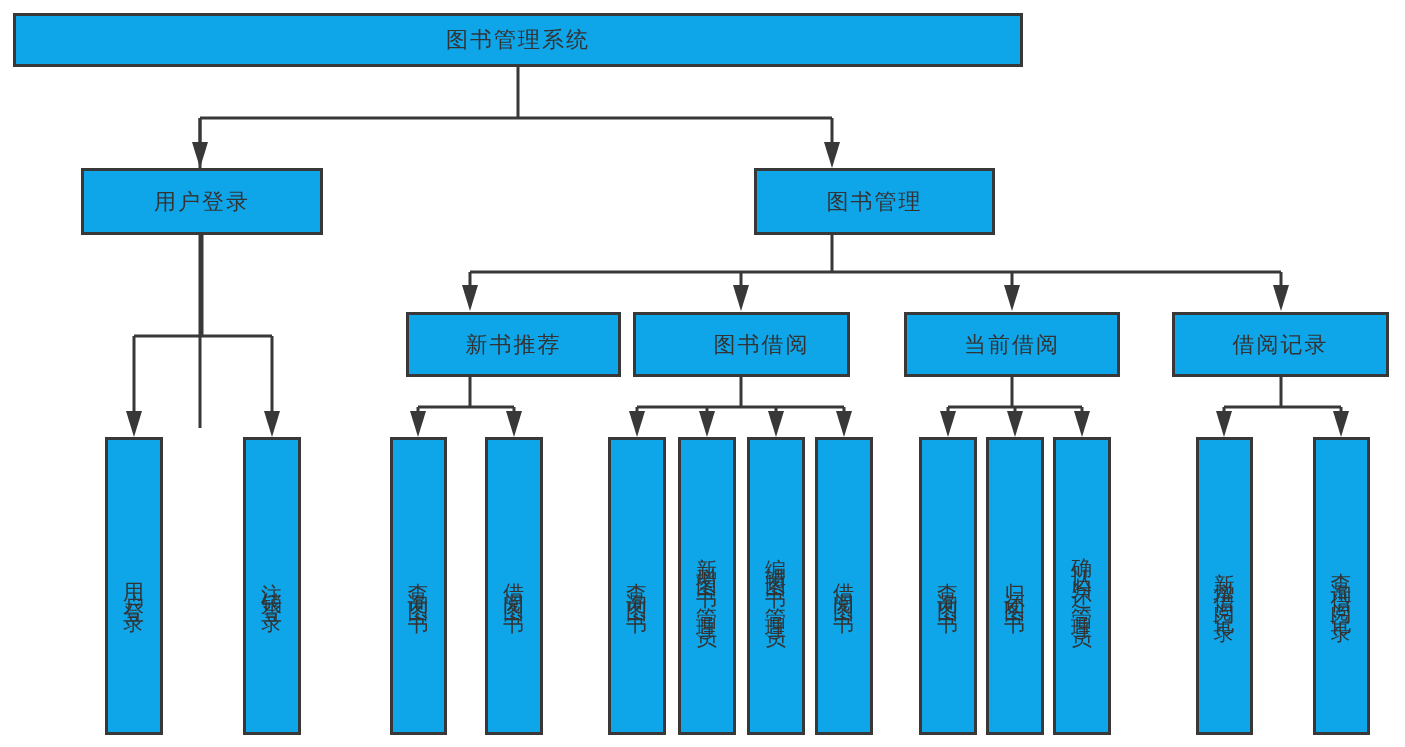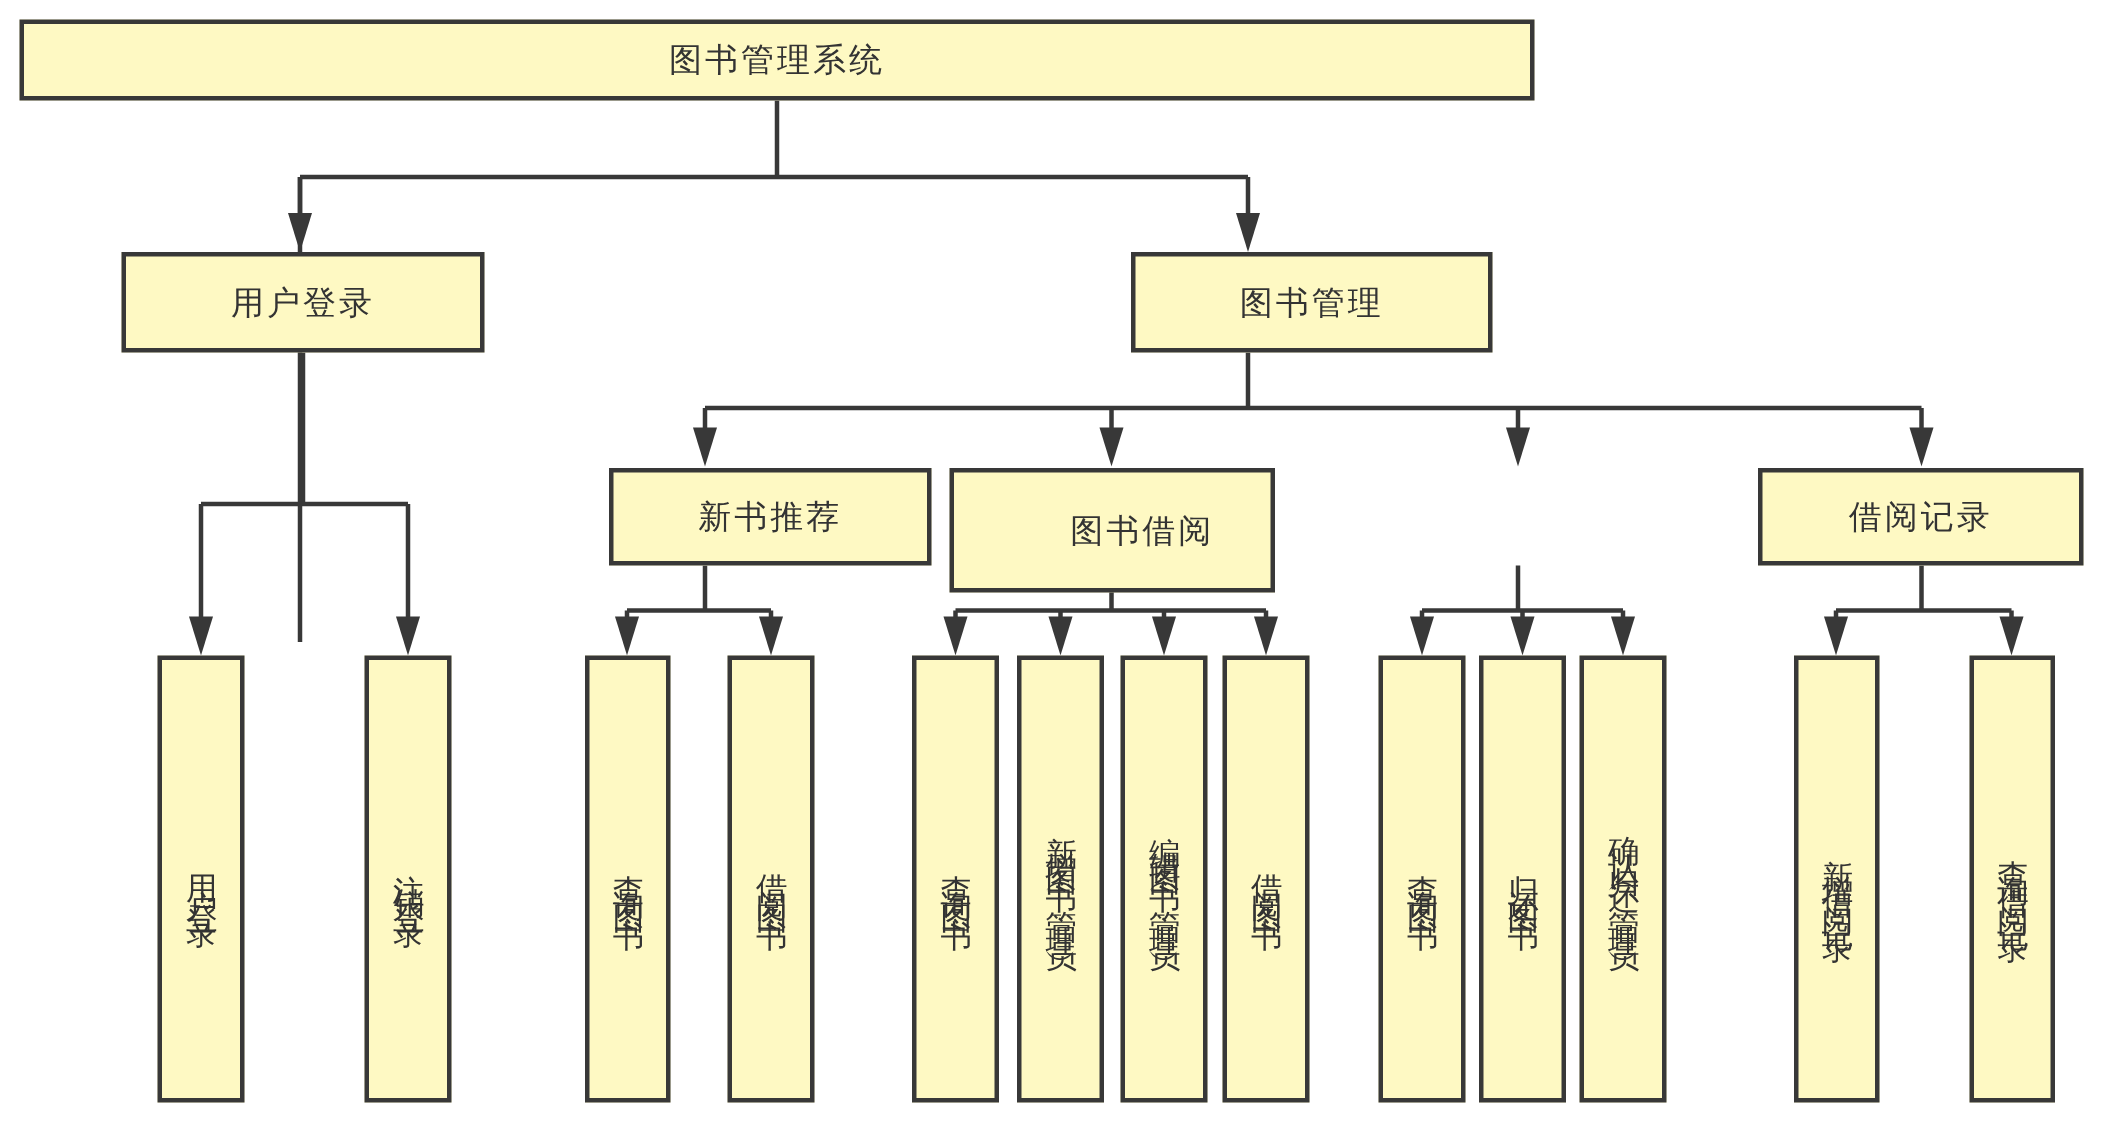--- a/index.html
+++ b/index.html
@@ -19,21 +19,21 @@
   #connectors {
     position: absolute;
     left: 0;
     top: 0;
     z-index: 1;
   }
   .box {
     position: absolute;
     box-sizing: border-box;
     border: 3px solid #383838;
-    background: #fef9c3;
+    background: #0ea5e9;
     display: flex;
     align-items: center;
     justify-content: center;
     z-index: 2;
   }
   .h-label {
     font-size: 22px;
     letter-spacing: 2px;
     white-space: nowrap;
     color: #333333;
@@ -49,21 +49,21 @@
     letter-spacing: 10px;
     line-height: 1;
     color: #333333;
     white-space: nowrap;
   }
   
   #root-box   { left: 13px;  top: 13px;  width: 1010px; height: 54px; }
   #l2-a       { left: 81px;  top: 168px; width: 242px;  height: 67px; }
   #l2-b       { left: 712px; top: 168px; width: 241px;  height: 67px; margin-left: 42px; }
   #l3-a       { left: 362px; top: 312px; width: 215px;  height: 65px; margin-left: 44px; }
-  #l3-b       { left: 633px; top: 312px; width: 217px;  height: 83px; padding-left: 40px; }
+  #l3-b       { left: 633px; top: 312px; width: 217px;  height: 65px; padding-left: 40px; }
   #l3-c       { left: 904px; top: 312px; width: 216px;  height: 65px; }
   #l3-d       { left: 1172px;top: 312px; width: 217px;  height: 65px; }
   #leaf-1  { left: 105px;  width: 58px; }
   #leaf-2  { left: 243px;  width: 58px; }
   #leaf-3  { left: 390px;  width: 57px; }
   #leaf-4  { left: 485px;  width: 58px; }
   #leaf-5  { left: 608px;  width: 58px; }
   #leaf-6  { left: 678px;  width: 58px; }
   #leaf-7  { left: 747px;  width: 58px; }
   #leaf-8  { left: 815px;  width: 58px; }
@@ -140,20 +140,23 @@
   <div class="box" id="l2-b">
     <span class="h-label">图书管理</span>
   </div>
 
   <div class="box" id="l3-a">
     <span class="h-label">新书推荐</span>
   </div>
   <div class="box" id="l3-b">
     <span class="h-label">图书借阅</span>
   </div>
+  <div class="box" id="l3-c">
+    <span class="h-label">当前借阅</span>
+  </div>
   <div class="box" id="l3-d">
     <span class="h-label">借阅记录</span>
   </div>
 
   <div class="box leaf" id="leaf-1">
     <span class="v-label">用户登录</span>
   </div>
   <div class="box leaf" id="leaf-2">
     <span class="v-label">注销登录</span>
   </div>

